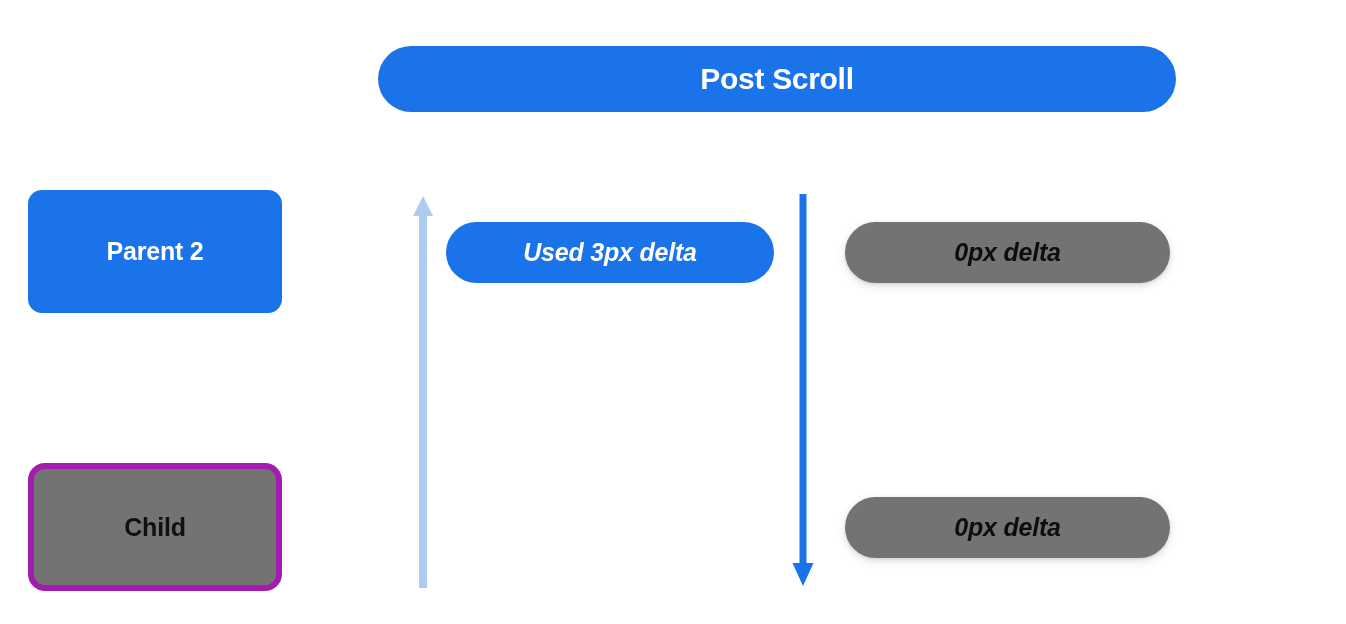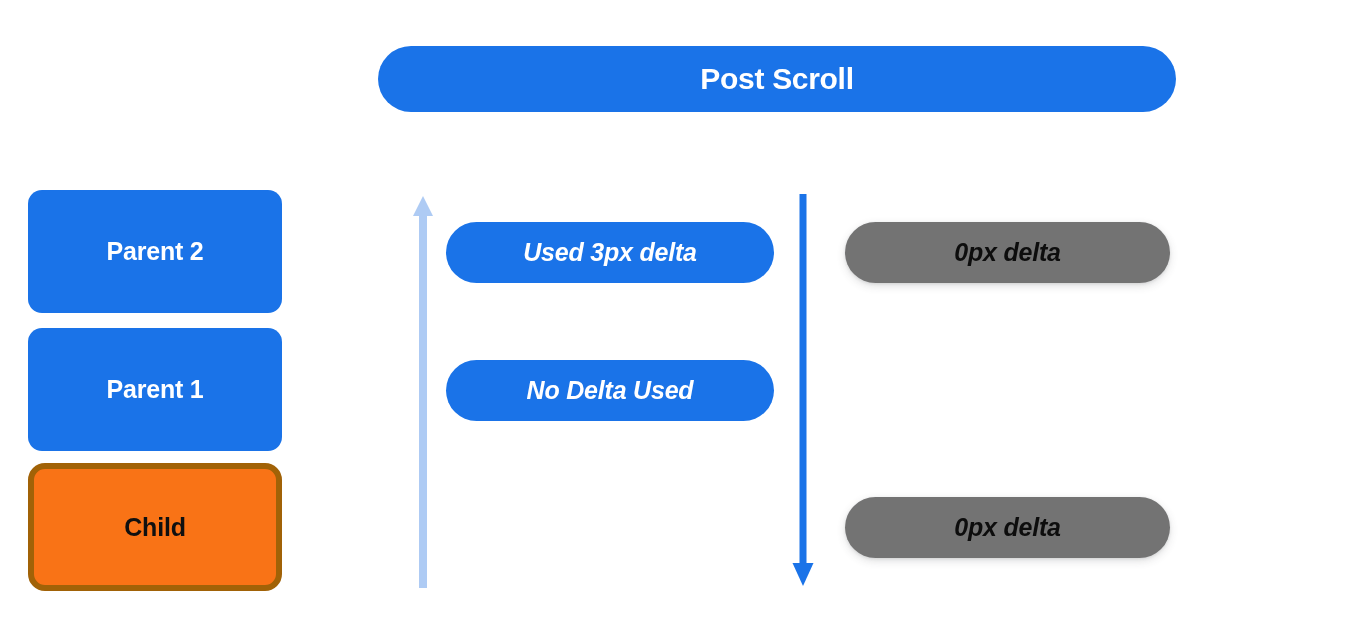--- a/index.html
+++ b/index.html
@@ -55,22 +55,22 @@
   .node-box.filled {
     background: #1a73e8;
   }
   .node-box.filled .node-label {
     color: #ffffff;
     font-size: 25px;
     font-weight: bold;
     letter-spacing: -0.2px;
   }
   .node-box.outlined {
-    background: #f97316;
-    border: 6px solid #a16207;
+    background: #737373;
+    border: 6px solid #a21caf;
     border-radius: 17px;
   }
   .node-box.outlined .node-label {
     color: #101010;
     font-size: 25px;
     font-weight: bold;
     letter-spacing: -0.2px;
   }
   #node-parent2 { top: 190px; }
   #node-parent1 { top: 328px; }
@@ -141,45 +141,39 @@
 <div id="canvas">
 
   <div class="header-banner">
     <span class="title">Post Scroll</span>
   </div>
 
   <div class="node-box filled" id="node-parent2">
     <span class="node-label">Parent 2</span>
   </div>
 
-  <div class="node-box filled" id="node-parent1">
-    <span class="node-label">Parent 1</span>
-  </div>
 
   <div class="node-box outlined" id="node-child">
     <span class="node-label">Child</span>
   </div>
 
   <svg class="arrow" id="arrow-up-light" viewBox="0 0 30 394" aria-hidden="true">
     <polygon points="15,2 25,22 5,22" fill="#aecbf4"></polygon>
     <rect x="11" y="20" width="8" height="374" fill="#aecbf4"></rect>
   </svg>
 
   <svg class="arrow" id="arrow-down-solid" viewBox="0 0 30 394" aria-hidden="true">
     <rect x="11.5" y="0" width="7" height="372" fill="#1a73e8"></rect>
     <polygon points="15,392 4.5,369 25.5,369" fill="#1a73e8"></polygon>
   </svg>
 
   <div class="pill blue" id="pill-used-delta">
     <span class="pill-label">Used 3px delta</span>
   </div>
 
-  <div class="pill blue" id="pill-no-delta">
-    <span class="pill-label">No Delta Used</span>
-  </div>
 
   <div class="pill white" id="pill-right-top">
     <span class="pill-label">0px delta</span>
   </div>
 
   <div class="pill white" id="pill-right-bottom">
     <span class="pill-label">0px delta</span>
   </div>
 
 </div>

